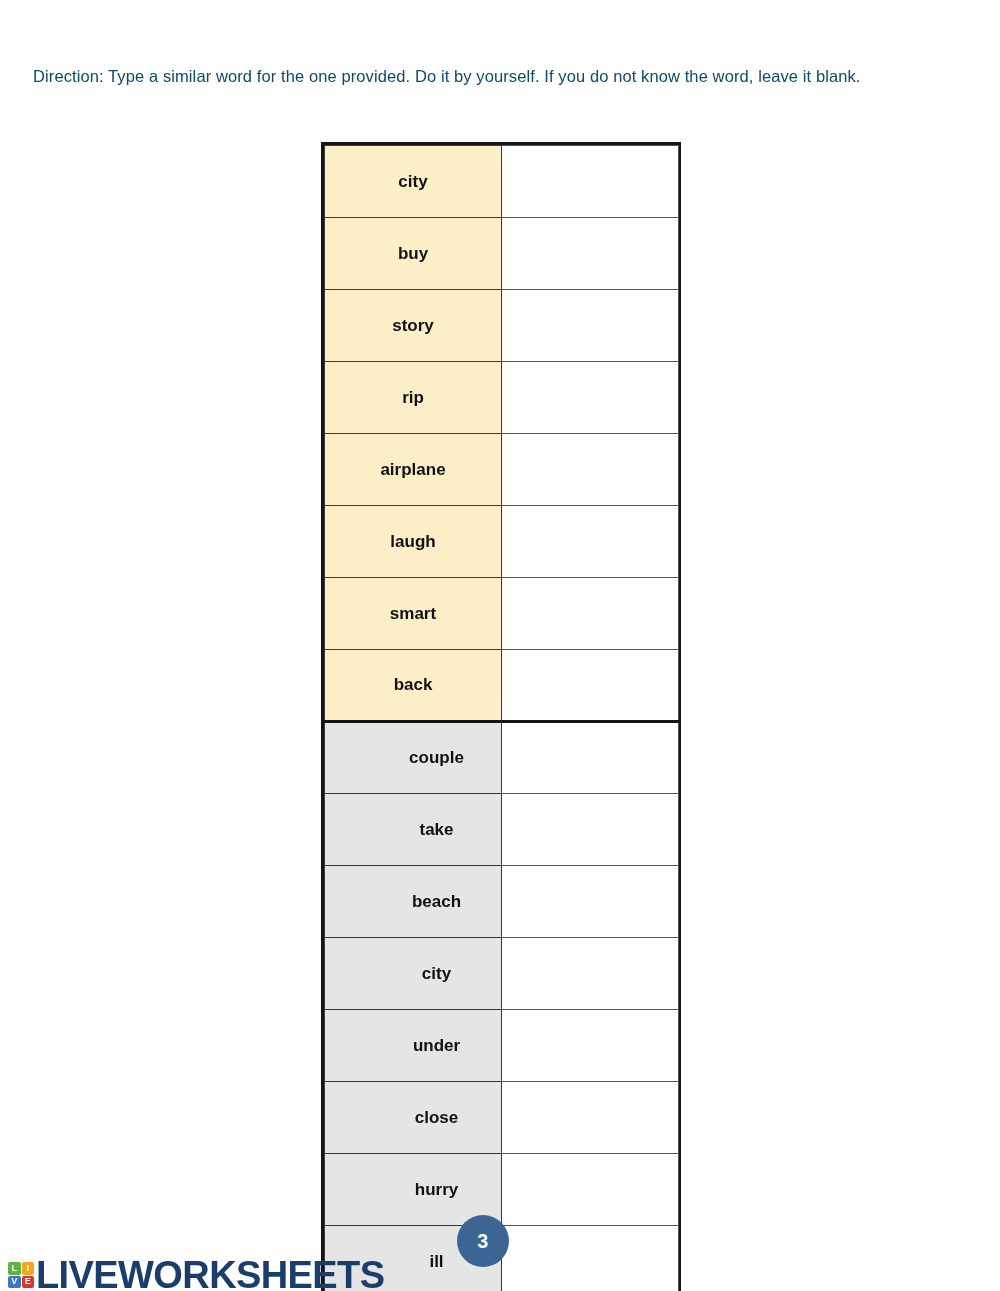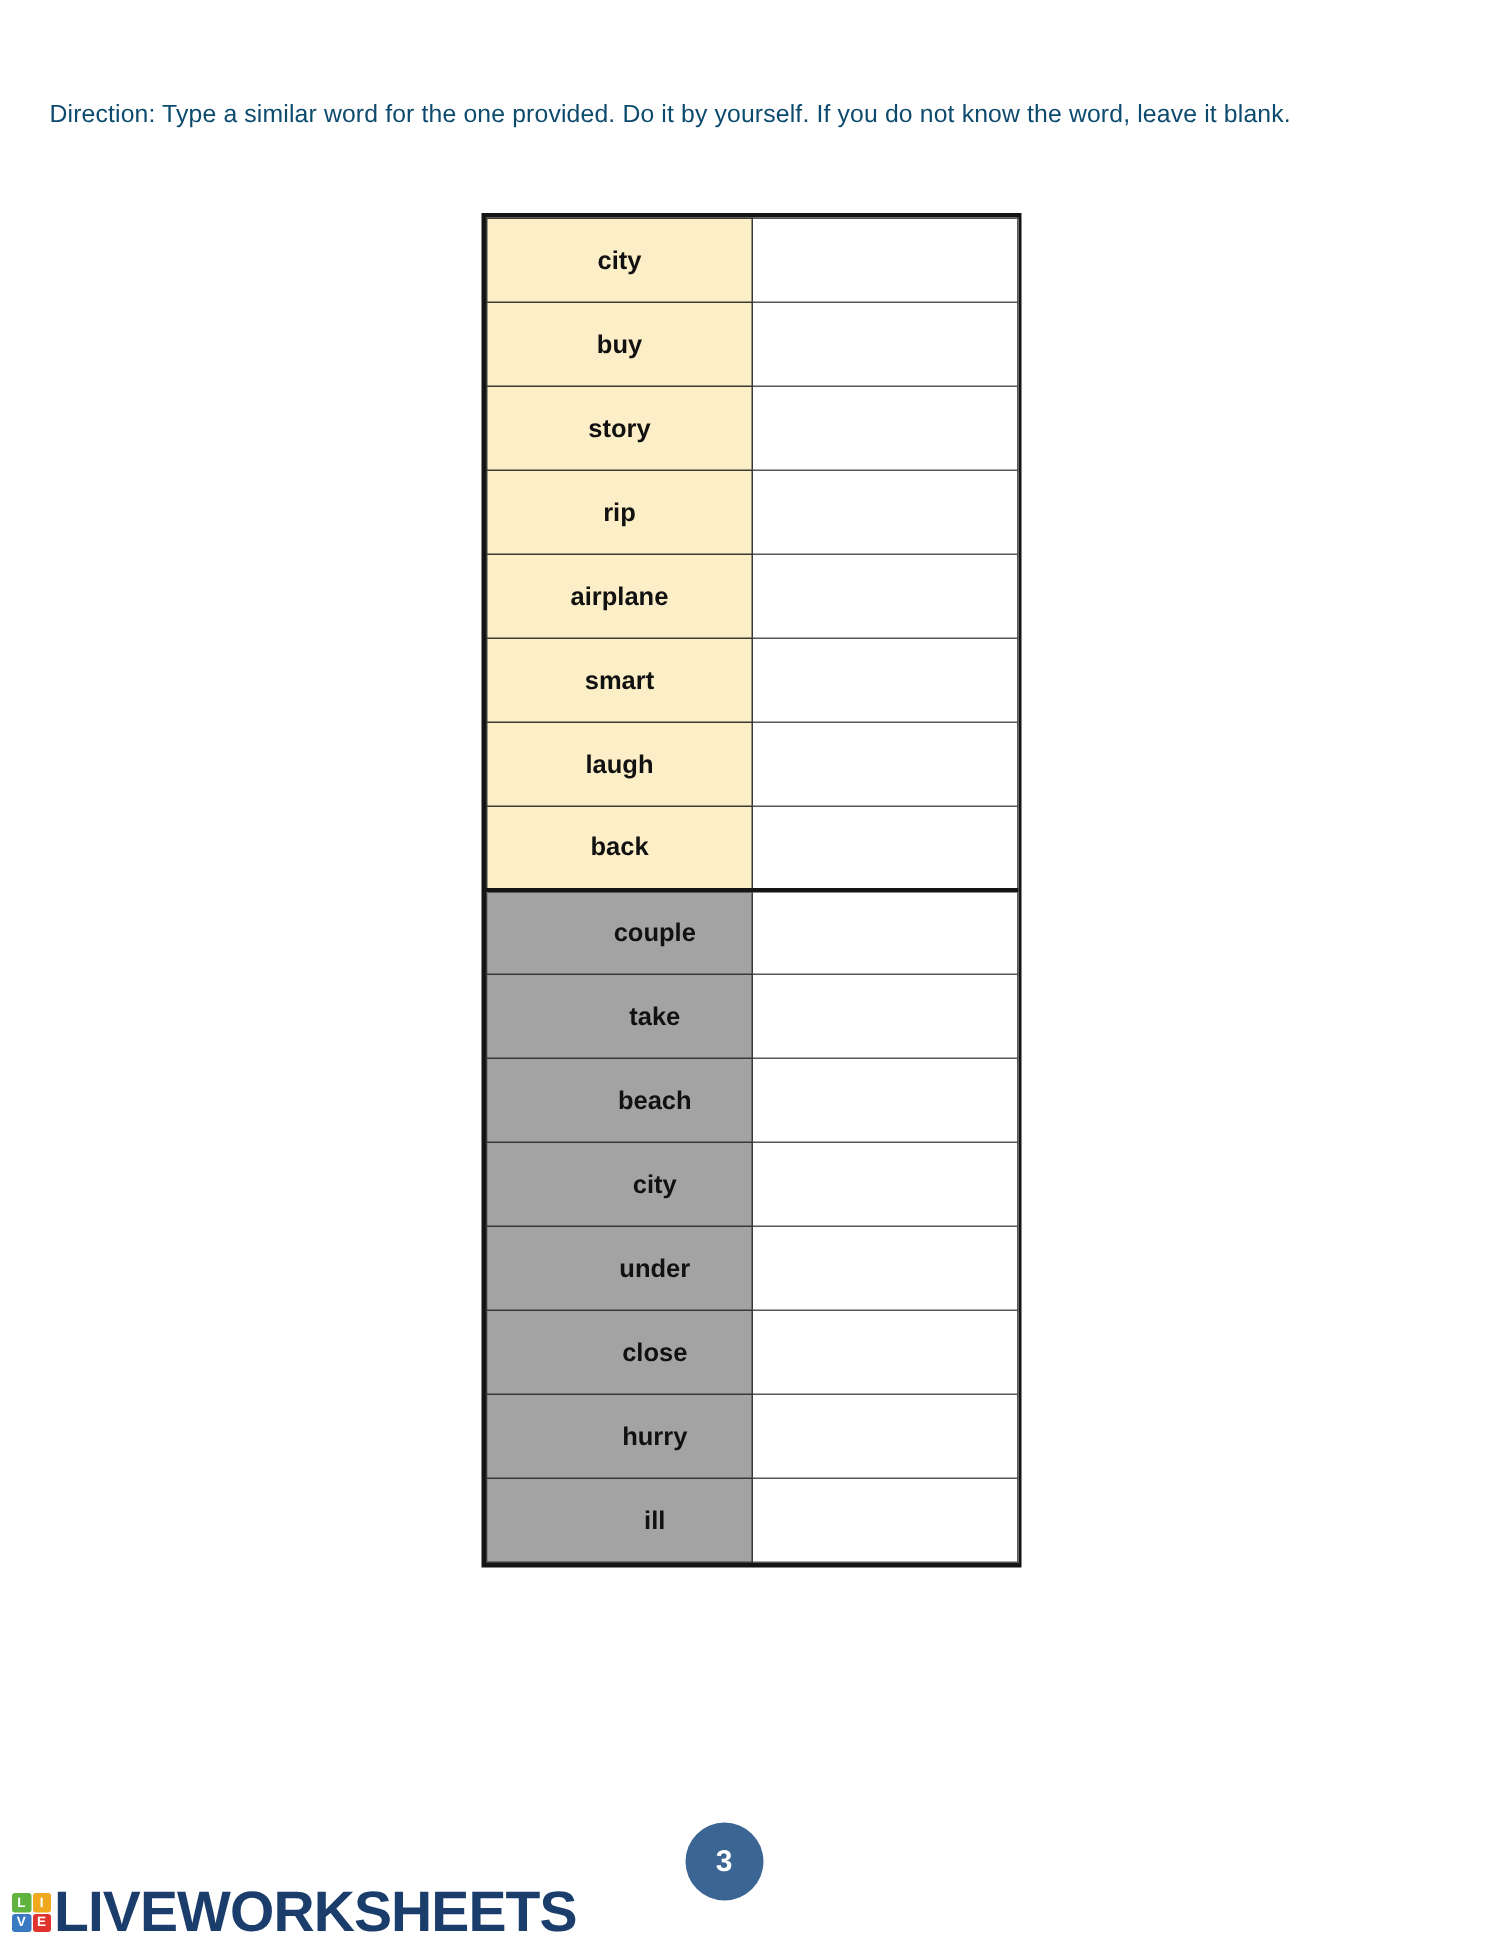--- a/index.html
+++ b/index.html
@@ -36,36 +36,36 @@
     border: 3px solid #151515;
     border-collapse: collapse;
     box-sizing: content-box;
   }
   .sheet-table table {
     border-collapse: collapse;
     width: 354px;
     table-layout: fixed;
   }
   .sheet-table td {
-    height: 56px;
+    height: 72px;
     padding: 0;
     margin: 0;
     box-sizing: border-box;
   }
   .cell-word {
     width: 177px;
     text-align: center;
     vertical-align: middle;
     font-size: 17px;
     font-weight: bold;
     color: #111111;
     border: 1px solid #3a3a35;
   }
   .cell-word.tint-light { background: #fceec6; }
-  .cell-word.tint-deep  { background: #a3a3a3; padding-left: 47px; }
+  .cell-word.tint-deep  { background: #e5e5e5; padding-left: 47px; }
 
   .cell-answer {
     width: 177px;
     background: #ffffff;
     border: 1px solid #55555a;
     vertical-align: middle;
   }
   .answer-box {
     width: 100%;
     height: 100%;
@@ -163,25 +163,25 @@
         </tr>
         <tr>
           <td class="cell-word tint-light">rip</td>
           <td class="cell-answer"><input type="text" class="answer-box" value="" style=""></td>
         </tr>
         <tr>
           <td class="cell-word tint-light">airplane</td>
           <td class="cell-answer"><input type="text" class="answer-box" value="" style=""></td>
         </tr>
         <tr>
+          <td class="cell-word tint-light">laugh</td>
+          <td class="cell-answer"><input type="text" class="answer-box" value="" style=""></td>
+        </tr>
+        <tr>
           <td class="cell-word tint-light">smart</td>
-          <td class="cell-answer"><input type="text" class="answer-box" value="" style=""></td>
-        </tr>
-        <tr>
-          <td class="cell-word tint-light">laugh</td>
           <td class="cell-answer"><input type="text" class="answer-box" value="" style=""></td>
         </tr>
         <tr>
           <td class="cell-word tint-light">back</td>
           <td class="cell-answer"><input type="text" class="answer-box" value="" style=""></td>
         </tr>
         <tr class="band-break">
           <td class="cell-word tint-deep">couple</td>
           <td class="cell-answer"><input type="text" class="answer-box" value="" style=""></td>
         </tr>

